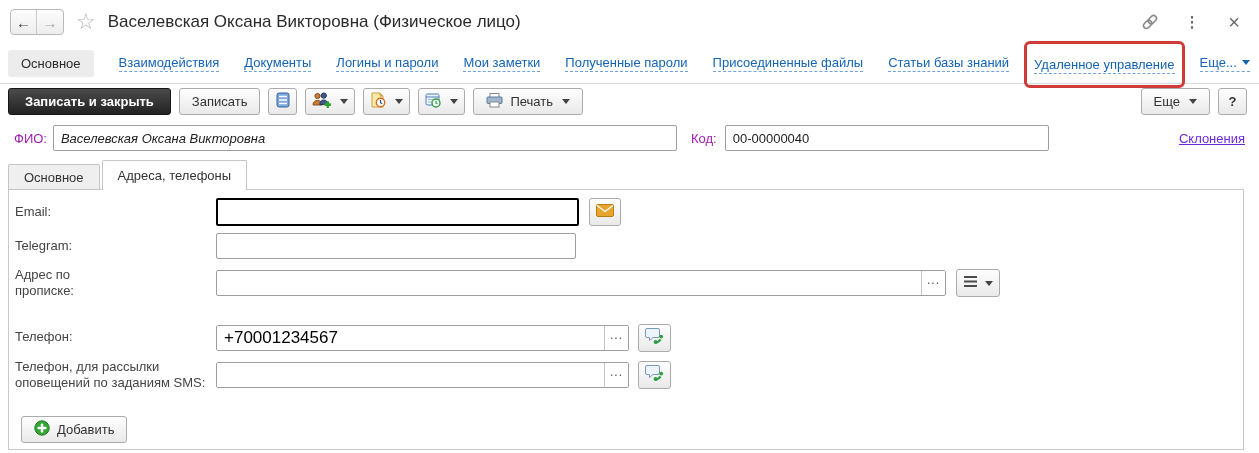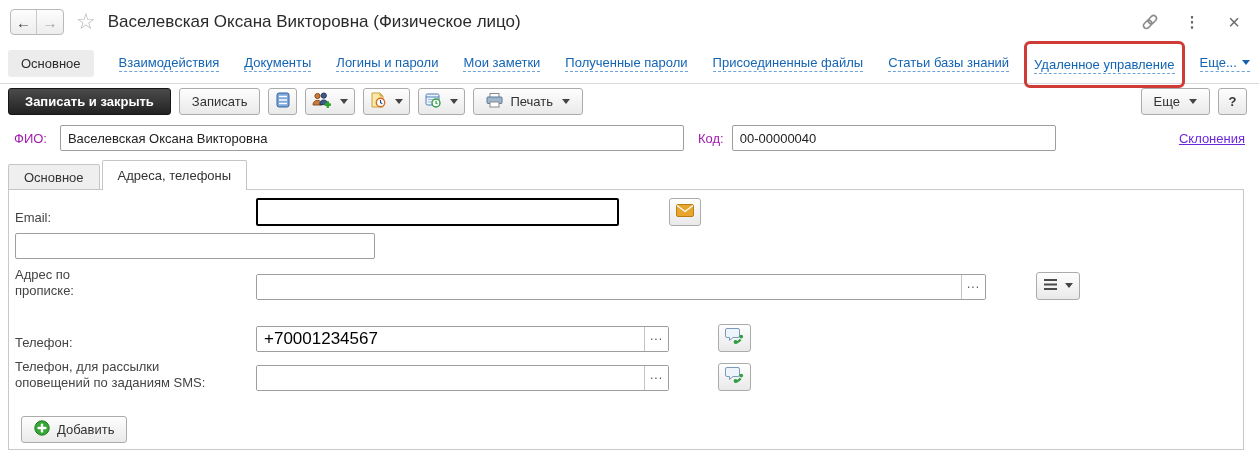--- a/index.html
+++ b/index.html
@@ -40,34 +40,34 @@
   .btn-dark { background:linear-gradient(#4b4b4b,#222); border-color:#161616; color:#fff; font-weight:bold; padding:0 16px; }
   .btn-icon { padding:0 6px; min-width:29px; }
   .caret { width:0;height:0;border-left:4px solid transparent;border-right:4px solid transparent;border-top:5px solid #444; margin-left:2px; }
   .tb-right { margin-left:auto; display:flex; gap:8px; }
   .btn-help { width:29px; padding:0; font-weight:bold; }
 
   
   .fio-row { position:absolute; left:14px; top:124px; right:14px; height:28px; display:flex; align-items:center; font-size:13px; }
   .flabel { color:#a21caf; }
   .tinput { height:26px; border:1px solid #9e9e9e; border-radius:2px; font-size:13px; padding:0 7px; font-family:"Liberation Sans",sans-serif; color:#222; background:#fff; outline:none; }
-  .fio-input { width:624px; margin-left:13px; }
+  .fio-input { width:624px; margin-left:6px;font-style:italic; }
   .code-label { margin-left:14px; }
   .code-input { width:324px; margin-left:8px; }
   .decl-link { margin-left:auto; font-size:13px; color:#6d28d9; text-decoration:underline; cursor:pointer; }
 
   
   .tabs { position:absolute; left:8px; top:160px; height:30px; display:flex; align-items:flex-end; z-index:2; }
   .tab { display:flex; align-items:center; padding:0 15px; font-size:13px; border:1px solid #c5c5c5; cursor:pointer; border-radius:2px 2px 0 0; }
   .tab-inactive { height:26px; background:#efefef; color:#333; margin-right:2px; }
   .tab-active { height:30px; background:#fff; border-bottom:none; position:relative; z-index:3; }
 
   
   .content { position:absolute; left:8px; top:189px; width:1236px; bottom:3px; border:1px solid #c9c9c9; background:#fff; padding:0 0 0 6px; z-index:1; }
-  .frow { display:flex; align-items:flex-end;gap:40px; }
+  .frow { display:flex; align-items:center; }
   .frow .label { width:201px; flex-shrink:0; font-size:13px; color:#444; white-space:pre-line; line-height:1.25; }
   .in-plain { border:1px solid #9e9e9e; border-radius:2px; height:26px; font-size:13px; padding:0 7px; font-family:"Liberation Sans",sans-serif; outline:none; }
   .in-focus { border:2px solid #000; height:28px; }
   .combo { display:flex; align-items:stretch; height:26px; border:1px solid #9e9e9e; border-radius:2px; background:#fff; overflow:hidden; }
   .combo input { border:none; outline:none; flex:1; font-size:17px; padding:0 7px; font-family:"Liberation Sans",sans-serif; min-width:0; }
   .sel-btn { width:24px; border-left:1px solid #c4c4c4; display:flex; align-items:center; justify-content:center; font-size:12px; color:#555; cursor:pointer; background:#fff; letter-spacing:1px; padding-bottom:6px; }
   .sq-btn { height:28px; display:inline-flex; align-items:center; justify-content:center; gap:5px;
             background:linear-gradient(#fefefe,#e9e9e9); border:1px solid #ababab; border-radius:3px; cursor:pointer; padding:0 6px; }
   .row-email { margin-top:8px; }
   .row-telegram { margin-top:7px; }
@@ -231,20 +231,21 @@
       <span>
         <svg width="18" height="13" viewBox="0 0 18 13">
             <rect x="0.5" y="0.5" width="17" height="12" rx="1.5" fill="#e8a62e" stroke="#b97f14"></rect>
             <path d="M1 1.5l8 6 8-6" fill="none" stroke="#fff" stroke-width="1.2"></path>
           </svg>
       </span>
     </span>
   </div>
 
   <div class="frow row-telegram">
+    <span class="label">Telegram:</span>
     <input class="in-plain" style="width: 360px;" value="">
   </div>
 
   <div class="frow row-address">
     <span class="label">Адрес по
 прописке:</span>
     <span class="combo" style="width:730px;">
       <input value="" style="">
       <span class="sel-btn">...</span>
     </span>

